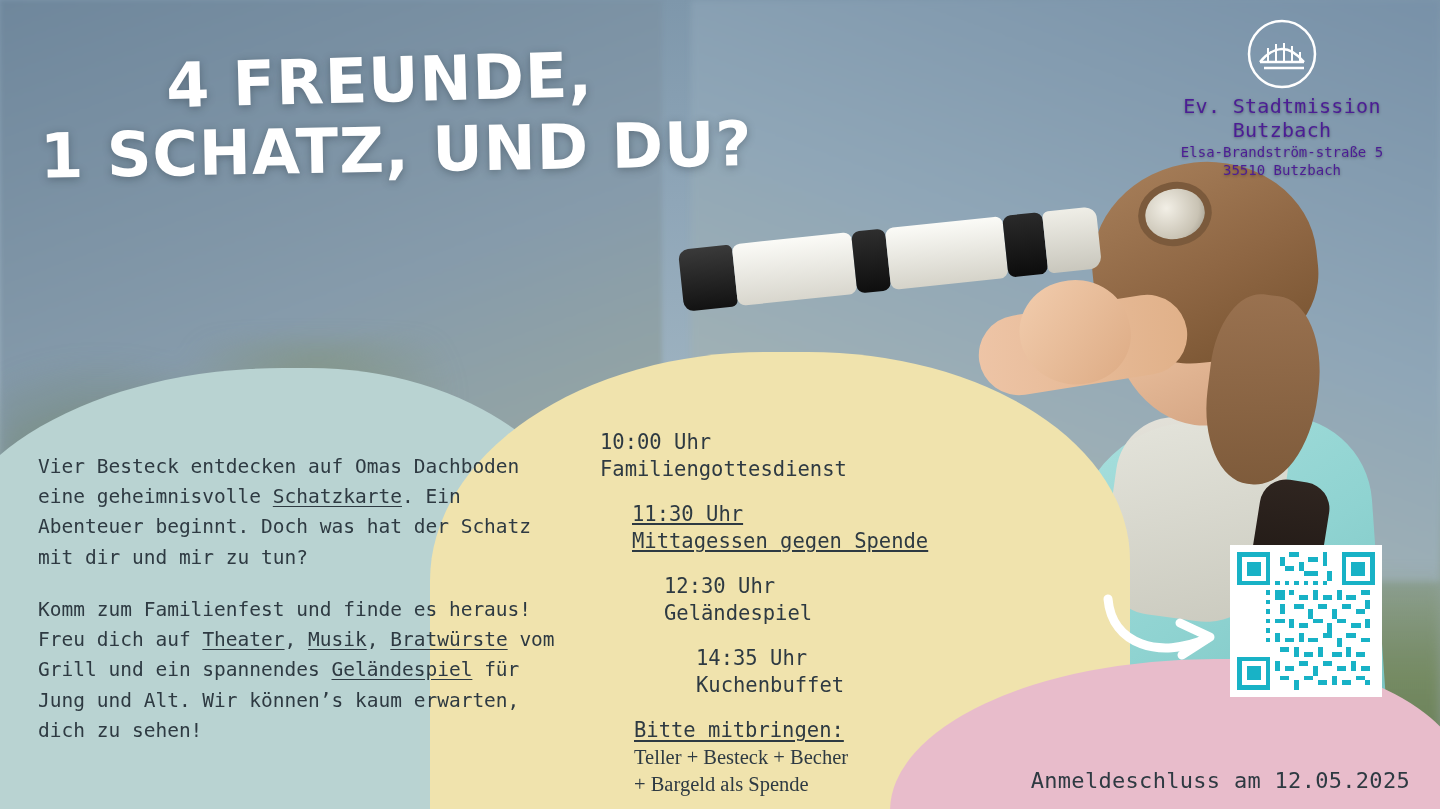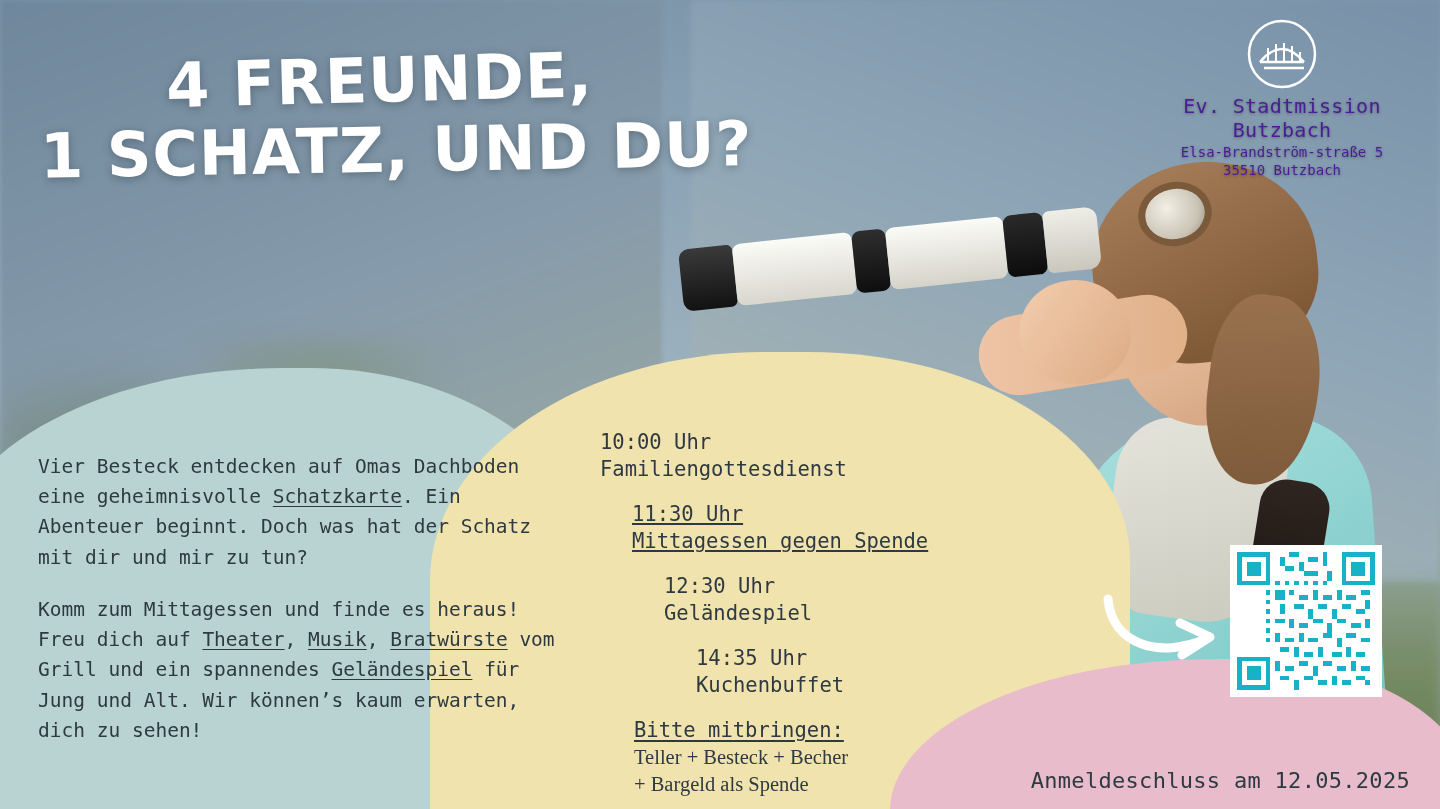--- a/index.html
+++ b/index.html
@@ -388,21 +388,21 @@
     <div class="line l1">4 FREUNDE,</div>
     <div class="line l2">1 SCHATZ, UND DU?</div>
   </div>
 
 
   <div class="description">
     <p>
       <span>Vier Besteck entdecken auf Omas Dachboden eine geheimnisvolle </span><u>Schatzkarte</u><span>. Ein Abenteuer beginnt. Doch was hat der Schatz mit dir und mir zu tun?</span>
     </p>
     <p>
-      <span>Komm zum Mittagessen und finde es heraus! Freu dich auf </span><u>Theater</u><span>, </span><u>Musik</u><span>, </span><u>Bratwürste</u><span> vom Grill und ein spannendes </span><u>Geländespiel</u><span> für Jung und Alt. Wir können’s kaum erwarten, dich zu sehen!</span>
+      <span>Komm zum Familienfest und finde es heraus! Freu dich auf </span><u>Theater</u><span>, </span><u>Musik</u><span>, </span><u>Bratwürste</u><span> vom Grill und ein spannendes </span><u>Geländespiel</u><span> für Jung und Alt. Wir können’s kaum erwarten, dich zu sehen!</span>
     </p>
   </div>
 
   <div class="programme">
     <div class="prog-item i0">
       <span class="t">10:00 Uhr</span>
       <span class="d">Familiengottesdienst</span>
     </div>
     <div class="prog-item i1">
       <span class="t">11:30 Uhr</span>

